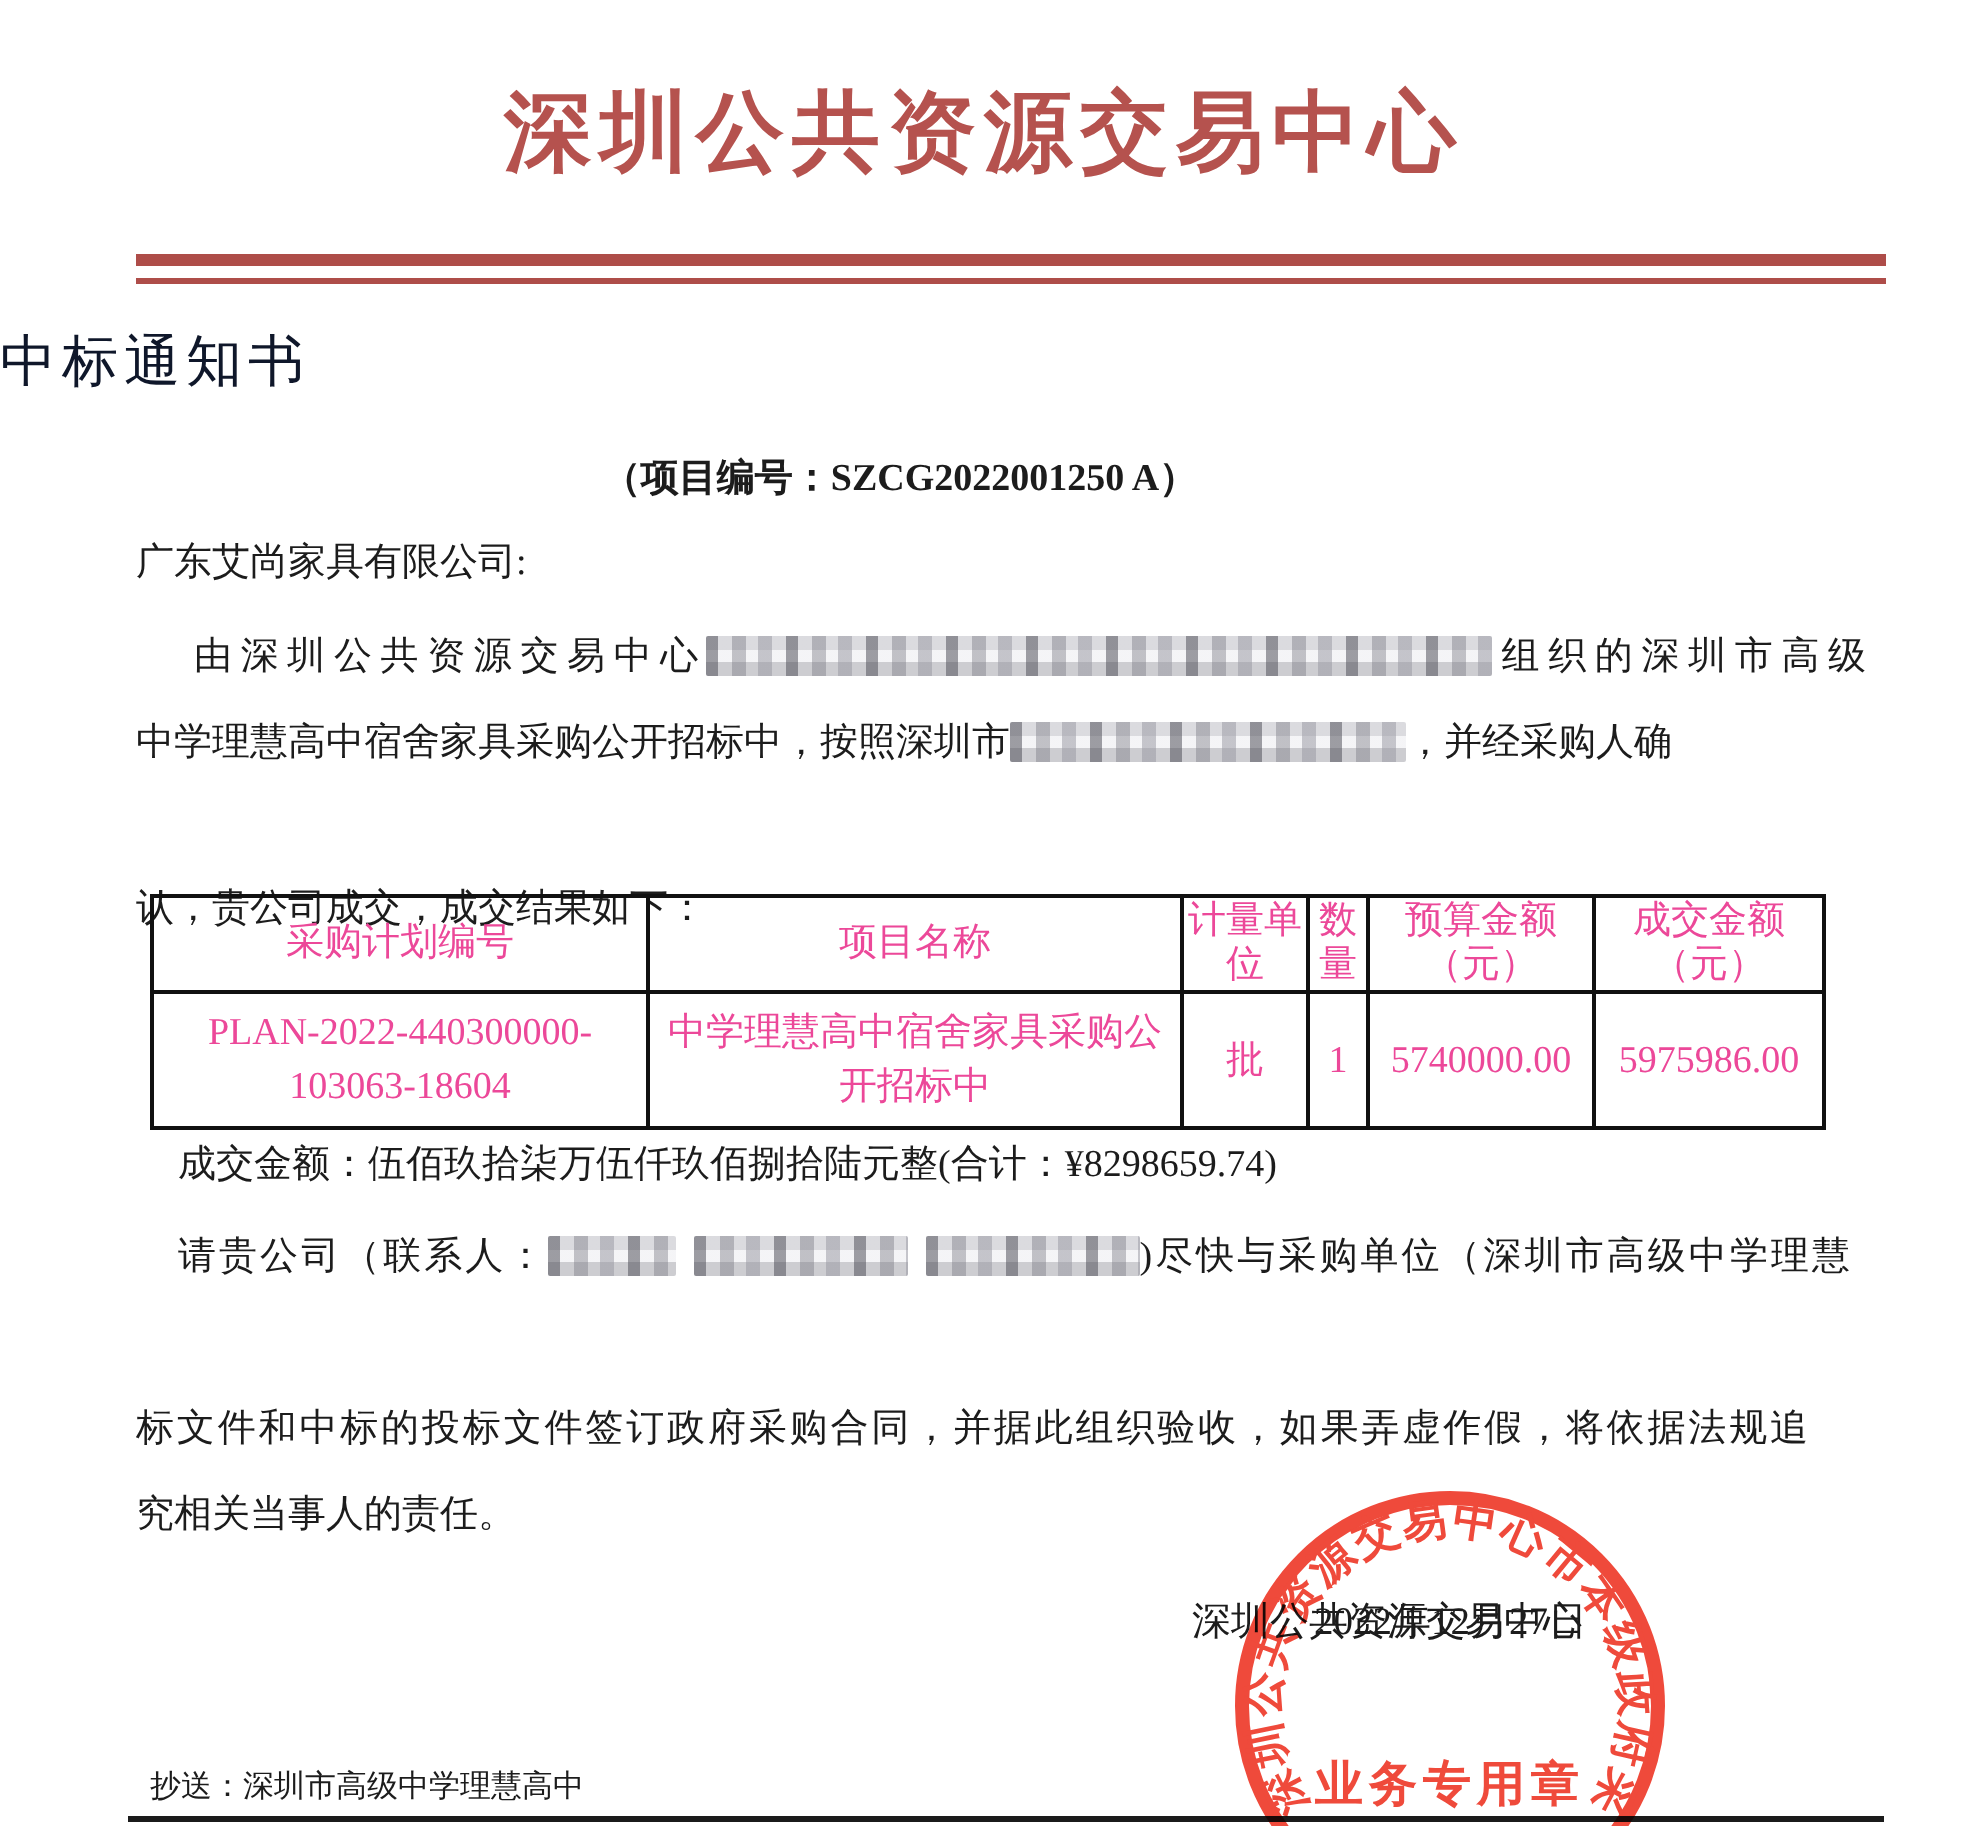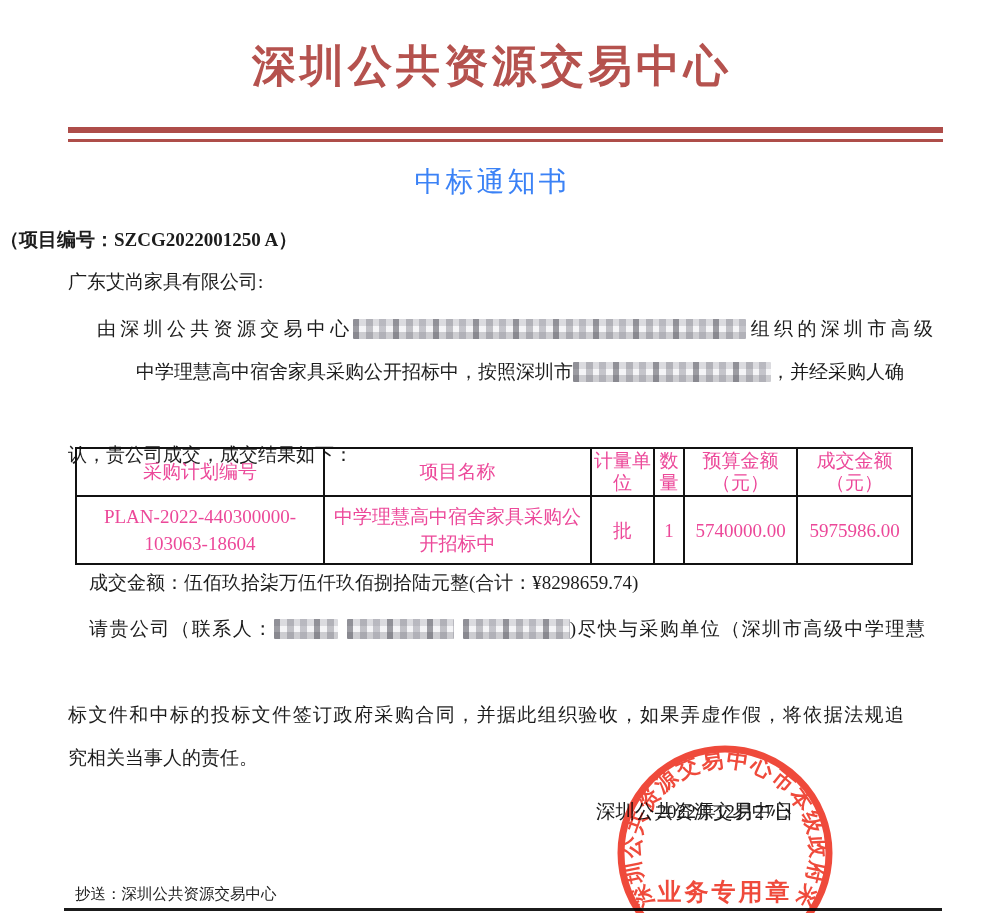--- a/index.html
+++ b/index.html
@@ -8,35 +8,35 @@
     font-family:"Liberation Serif","DejaVu Serif",serif;color:#1c1c1c;
   }
   
   .org-title{
     position:absolute;top:40px;left:0;width:984px;text-align:center;
     font-size:44px;font-weight:600;letter-spacing:4px;color:#b5524e;line-height:54px;
   }
   .rule-thick{position:absolute;left:68px;top:127px;width:875px;height:6px;background:#ae4d49;}
   .rule-thin {position:absolute;left:68px;top:139px;width:875px;height:3px;background:#ae4d49;}
   .doc-title{
-    position:absolute;top:164px;left:0;width:984px;text-align:center;
-    font-size:28px;letter-spacing:3px;color:#3b82f6;line-height:36px;
+    position:absolute;top:164px;left:0;width:984px;
+    font-size:28px;letter-spacing:3px;color:#0f172a;line-height:36px;
   }
   .project-line{
-    position:absolute;top:227px;left:0;width:900px;
+    position:absolute;top:227px;left:0;width:900px;text-align:center;
     font-size:19px;line-height:25px;font-weight:600;
   }
   
   .bline{position:absolute;left:68px;width:836px;font-size:19px;line-height:24px;white-space:nowrap;}
   .jline{white-space:normal;text-align:justify;text-align-last:justify;}
   .ind2{padding-left:29px;}
   .ind1{padding-left:21px;}
   .addressee{top:270px;}
   .p1l1{top:317px;}
-  .p1l2{top:360px;text-align:right;}
+  .p1l2{top:360px;}
   .p1l3{top:403px;margin-top:40px;}
   .amount{top:571px;}
   .p2l1{top:617px;}
   .p2l2{top:660px;}
   .p2l3{top:703px;}
   .p2l4{top:746px;}
   
   .mosaic{
     display:inline-block;height:20px;vertical-align:-4px;border-radius:1px;
     background-image:
@@ -140,21 +140,21 @@
   <div class="bline amount ind1">成交金额：伍佰玖拾柒万伍仟玖佰捌拾陆元整(合计：¥8298659.74)</div>
 
   <div class="bline jline p2l1 ind1">
     <span>请贵公司（联系人：</span><span class="mosaic mcA"></span><span class="mosaic mcB"></span><span class="mosaic mcC"></span><span>)尽快与采购单位（深圳市高级中学理慧</span>
   </div>
   <div class="bline jline p2l3">标文件和中标的投标文件签订政府采购合同，并据此组织验收，如果弄虚作假，将依据法规追</div>
   <div class="bline p2l4">究相关当事人的责任。</div>
 
   <div class="signature">深圳公共资源交易中心</div>
   <div class="date">2022年12月27日</div>
-  <div class="cc">抄送：深圳公共资源交易中心</div>
+  <div class="cc">抄送：深圳市高级中学理慧高中</div>
   <div class="bottom-rule"></div>
 
   <svg class="stamp" width="230" height="230" viewBox="0 0 230 230">
     <circle cx="115" cy="115" r="104" fill="none" stroke="#ee3a2a" stroke-width="7"></circle>
     <path id="stampArc" d="M 44.5 164.4 A 86 86 0 1 1 185.4 164.4" fill="none"></path>
     <text fill="#ee3a2a" font-size="22" font-weight="bold" letter-spacing="1.5" font-family="'Liberation Serif','DejaVu Serif',serif">
       <textPath href="#stampArc">深圳公共资源交易中心市本级政府采购</textPath>
     </text>
     <text x="115" y="162" text-anchor="middle" fill="#ee3a2a" font-size="24" font-weight="bold" letter-spacing="3" font-family="'Liberation Serif','DejaVu Serif',serif">业务专用章</text>
   </svg>

